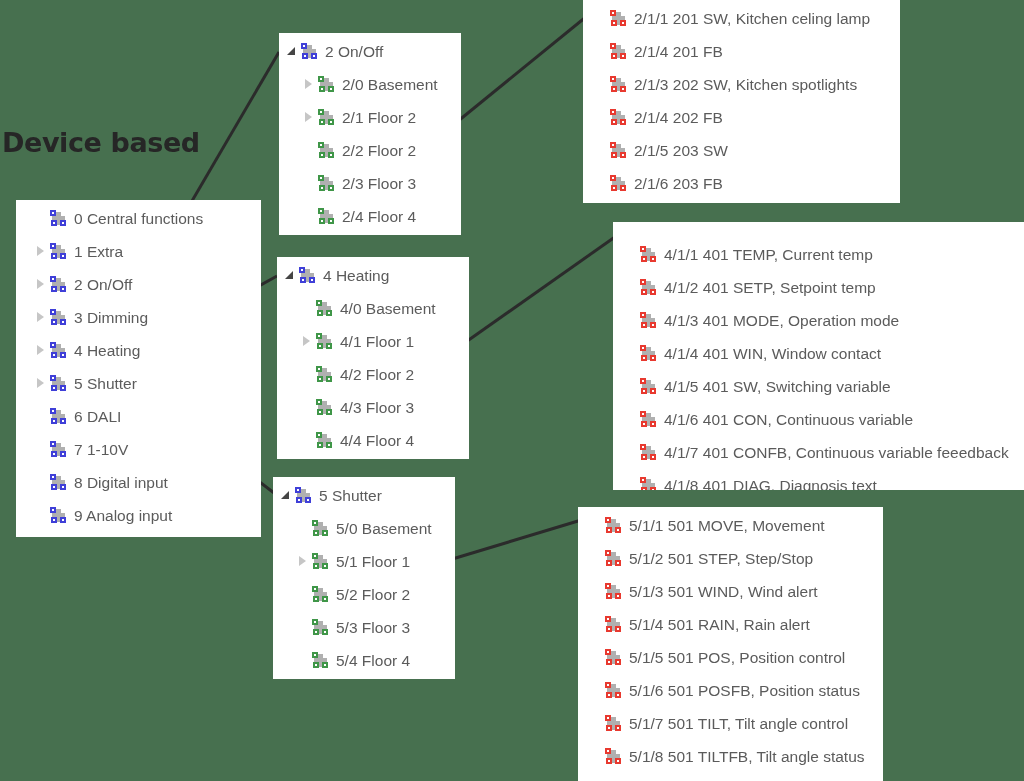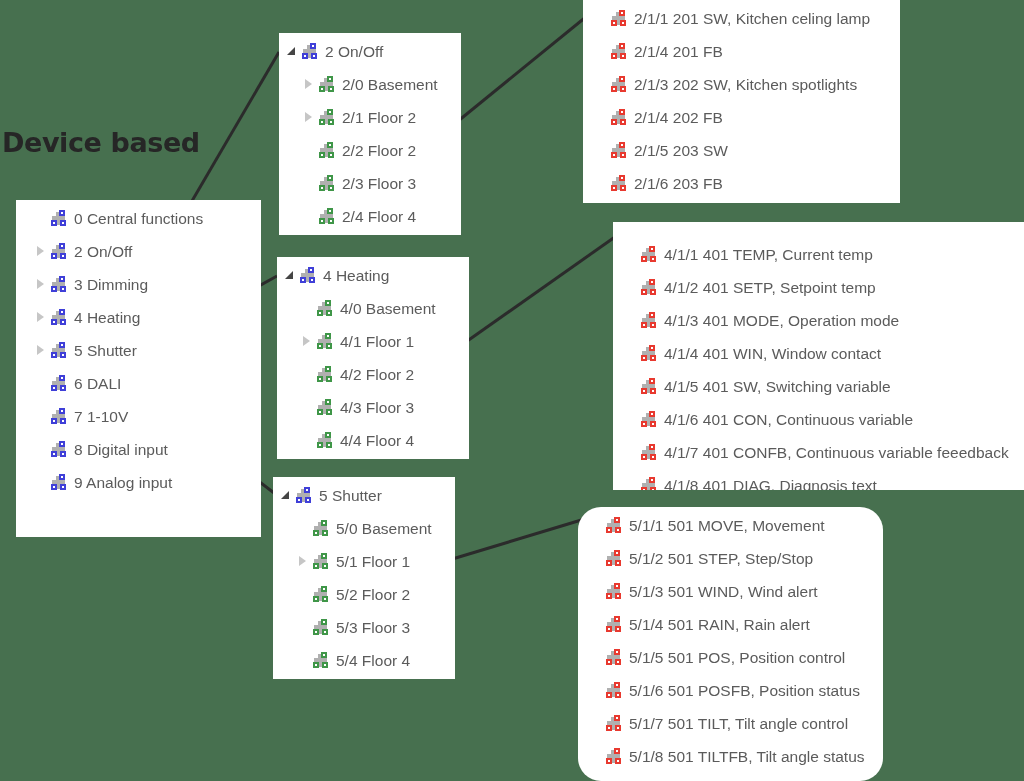--- a/index.html
+++ b/index.html
@@ -27,21 +27,20 @@
     color:#262626;
     white-space:nowrap;
   }
 
   
   .panel{
     position:absolute;
     background:#ffffff;
     box-sizing:border-box;
     overflow:hidden;
-    text-align:center;
   }
   .row{
     display:flex;
     align-items:center;
     height:33px;
     white-space:nowrap;
   }
   .expander{
     width:17px;
     min-width:17px;
@@ -147,20 +146,32 @@
       <div class="row">
         <span class="expander collapsed"></span>
         <span class="ico blue">
           <b></b>
           <b></b>
           <i></i>
           <i></i>
           <i></i>
           <i></i>
         </span>
+        <span class="lbl">1 Extra</span>
+      </div>
+      <div class="row">
+        <span class="expander collapsed"></span>
+        <span class="ico blue">
+          <b></b>
+          <b></b>
+          <i></i>
+          <i></i>
+          <i></i>
+          <i></i>
+        </span>
         <span class="lbl">2 On/Off</span>
       </div>
       <div class="row">
         <span class="expander collapsed"></span>
         <span class="ico blue">
           <b></b>
           <b></b>
           <i></i>
           <i></i>
           <i></i>
@@ -643,21 +654,21 @@
           <b></b>
           <b></b>
           <i></i>
           <i></i>
           <i></i>
           <i></i>
         </span>
         <span class="lbl">5/4 Floor 4</span>
       </div>
     </div>
-  <div class="panel" id="panel-shut-det" style="padding-left: 10px; padding-top: 2px; border-radius: 23px;">
+  <div class="panel" id="panel-shut-det" style="padding-left: 10px; padding-top: 2px;">
       <div class="row">
         <span class="expander none"></span>
         <span class="ico red">
           <b></b>
           <b></b>
           <i></i>
           <i></i>
           <i></i>
           <i></i>
         </span>

